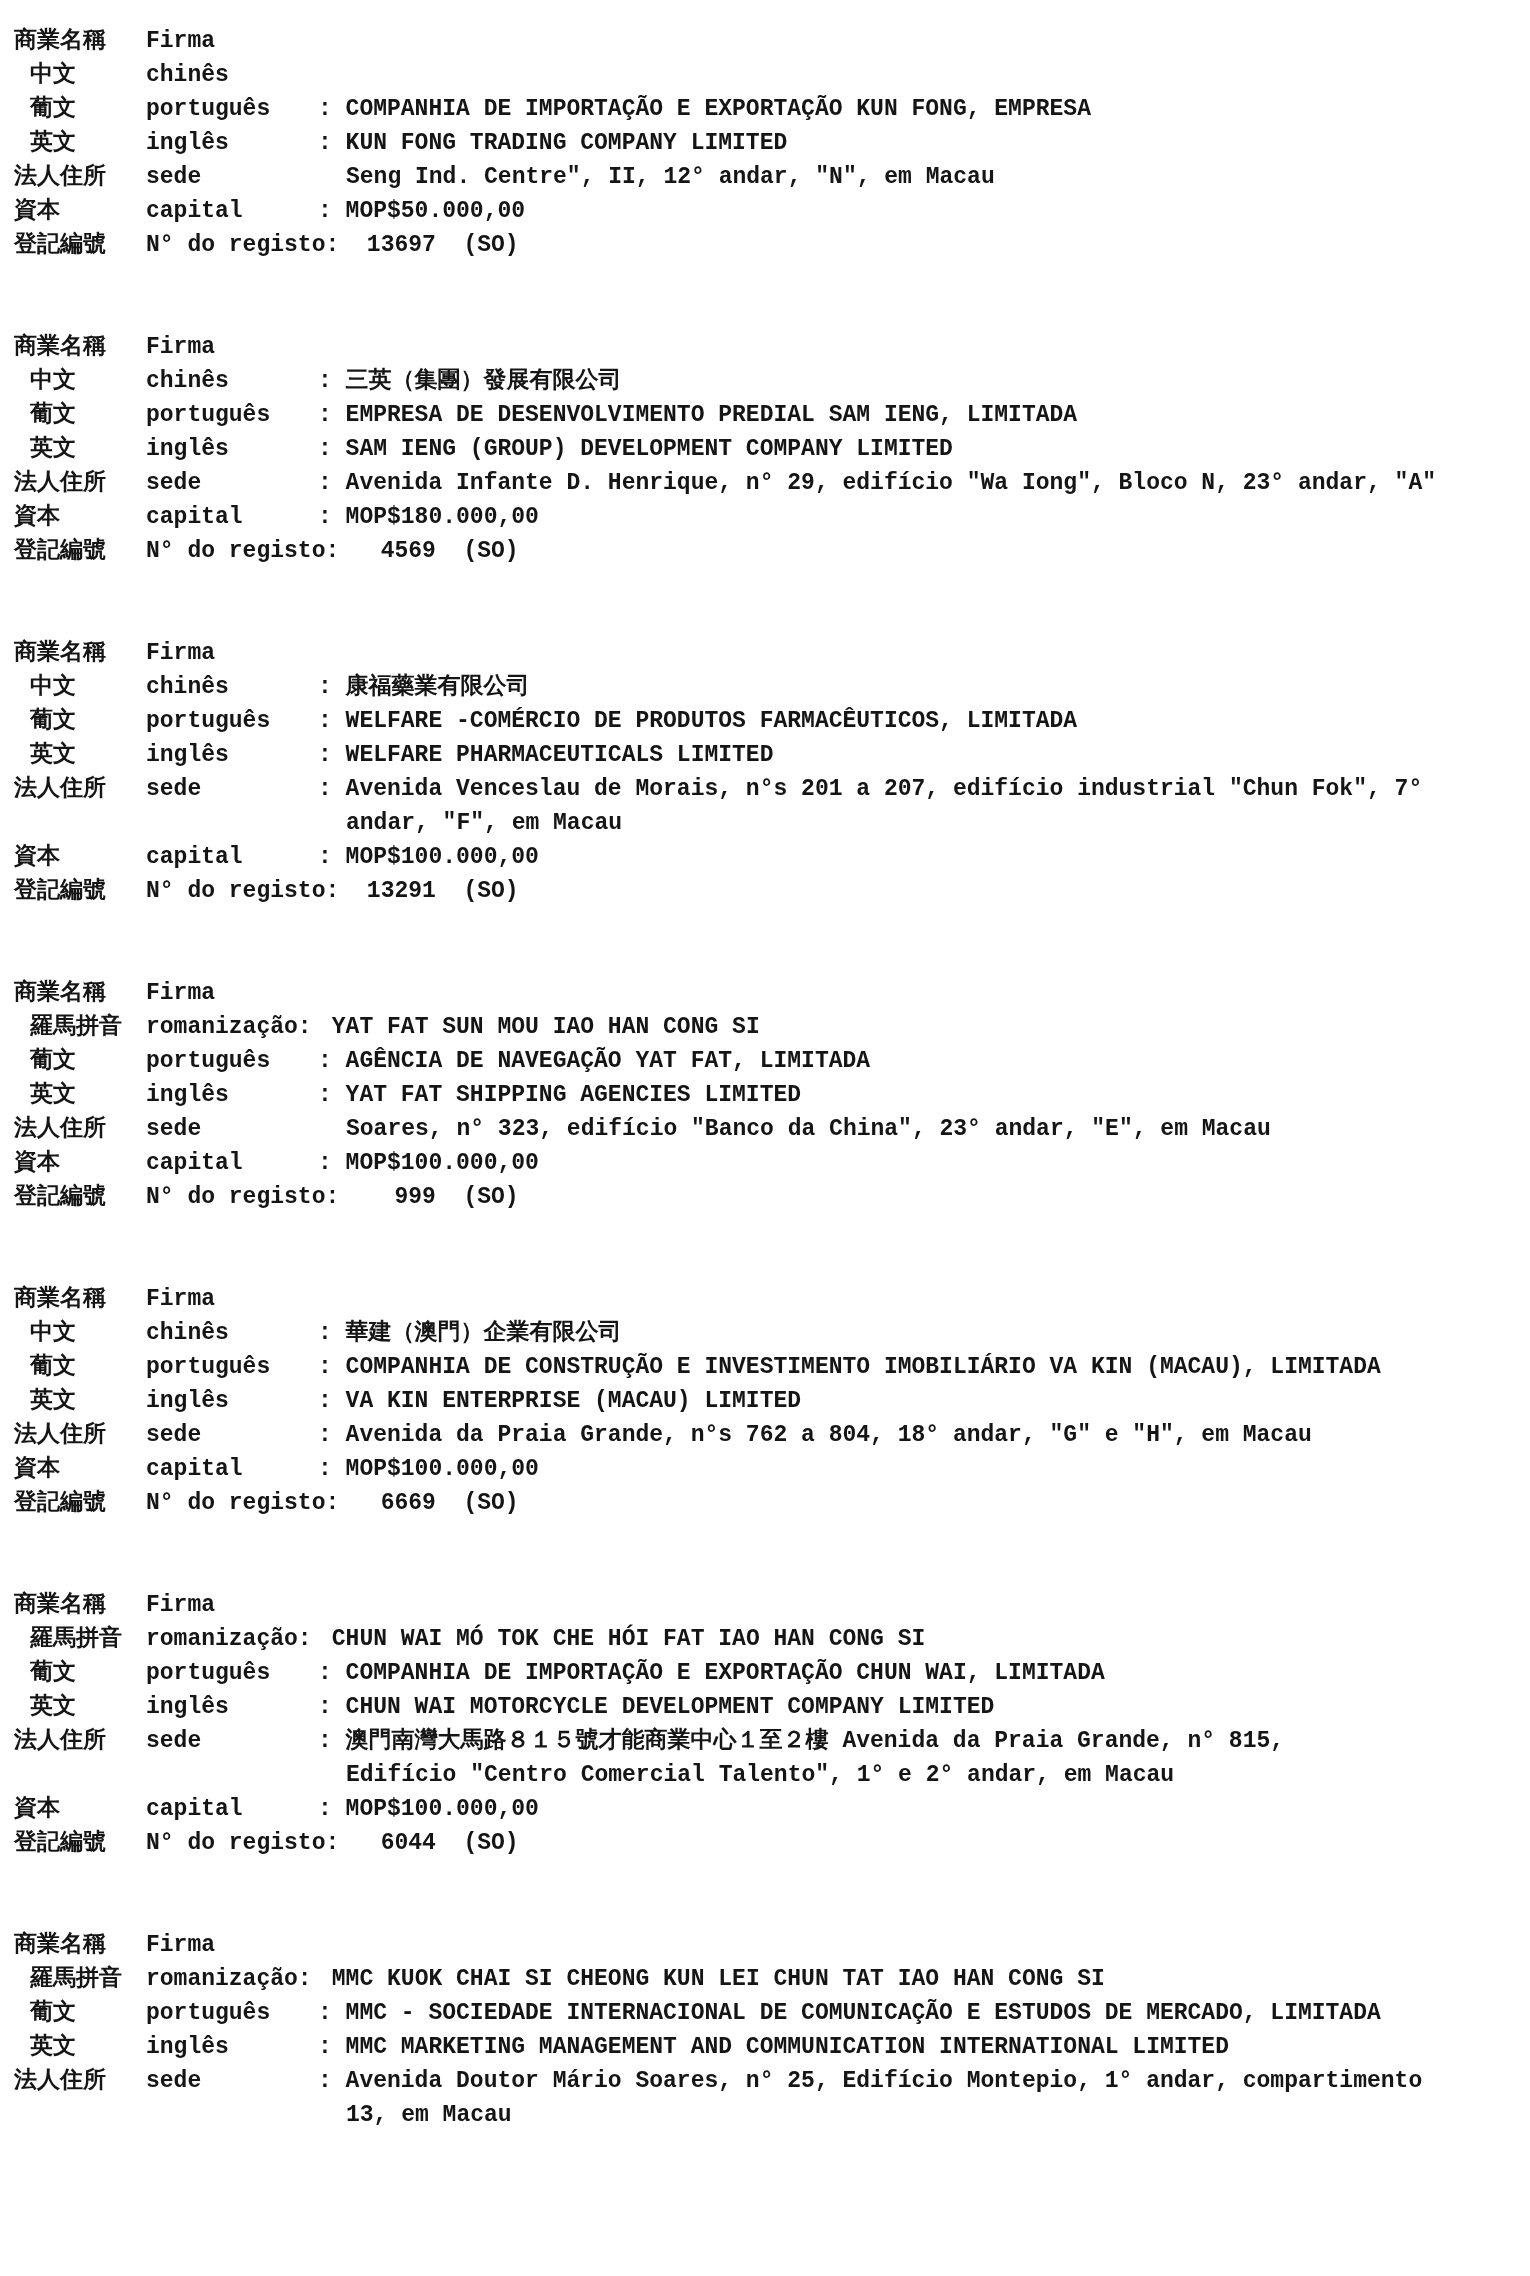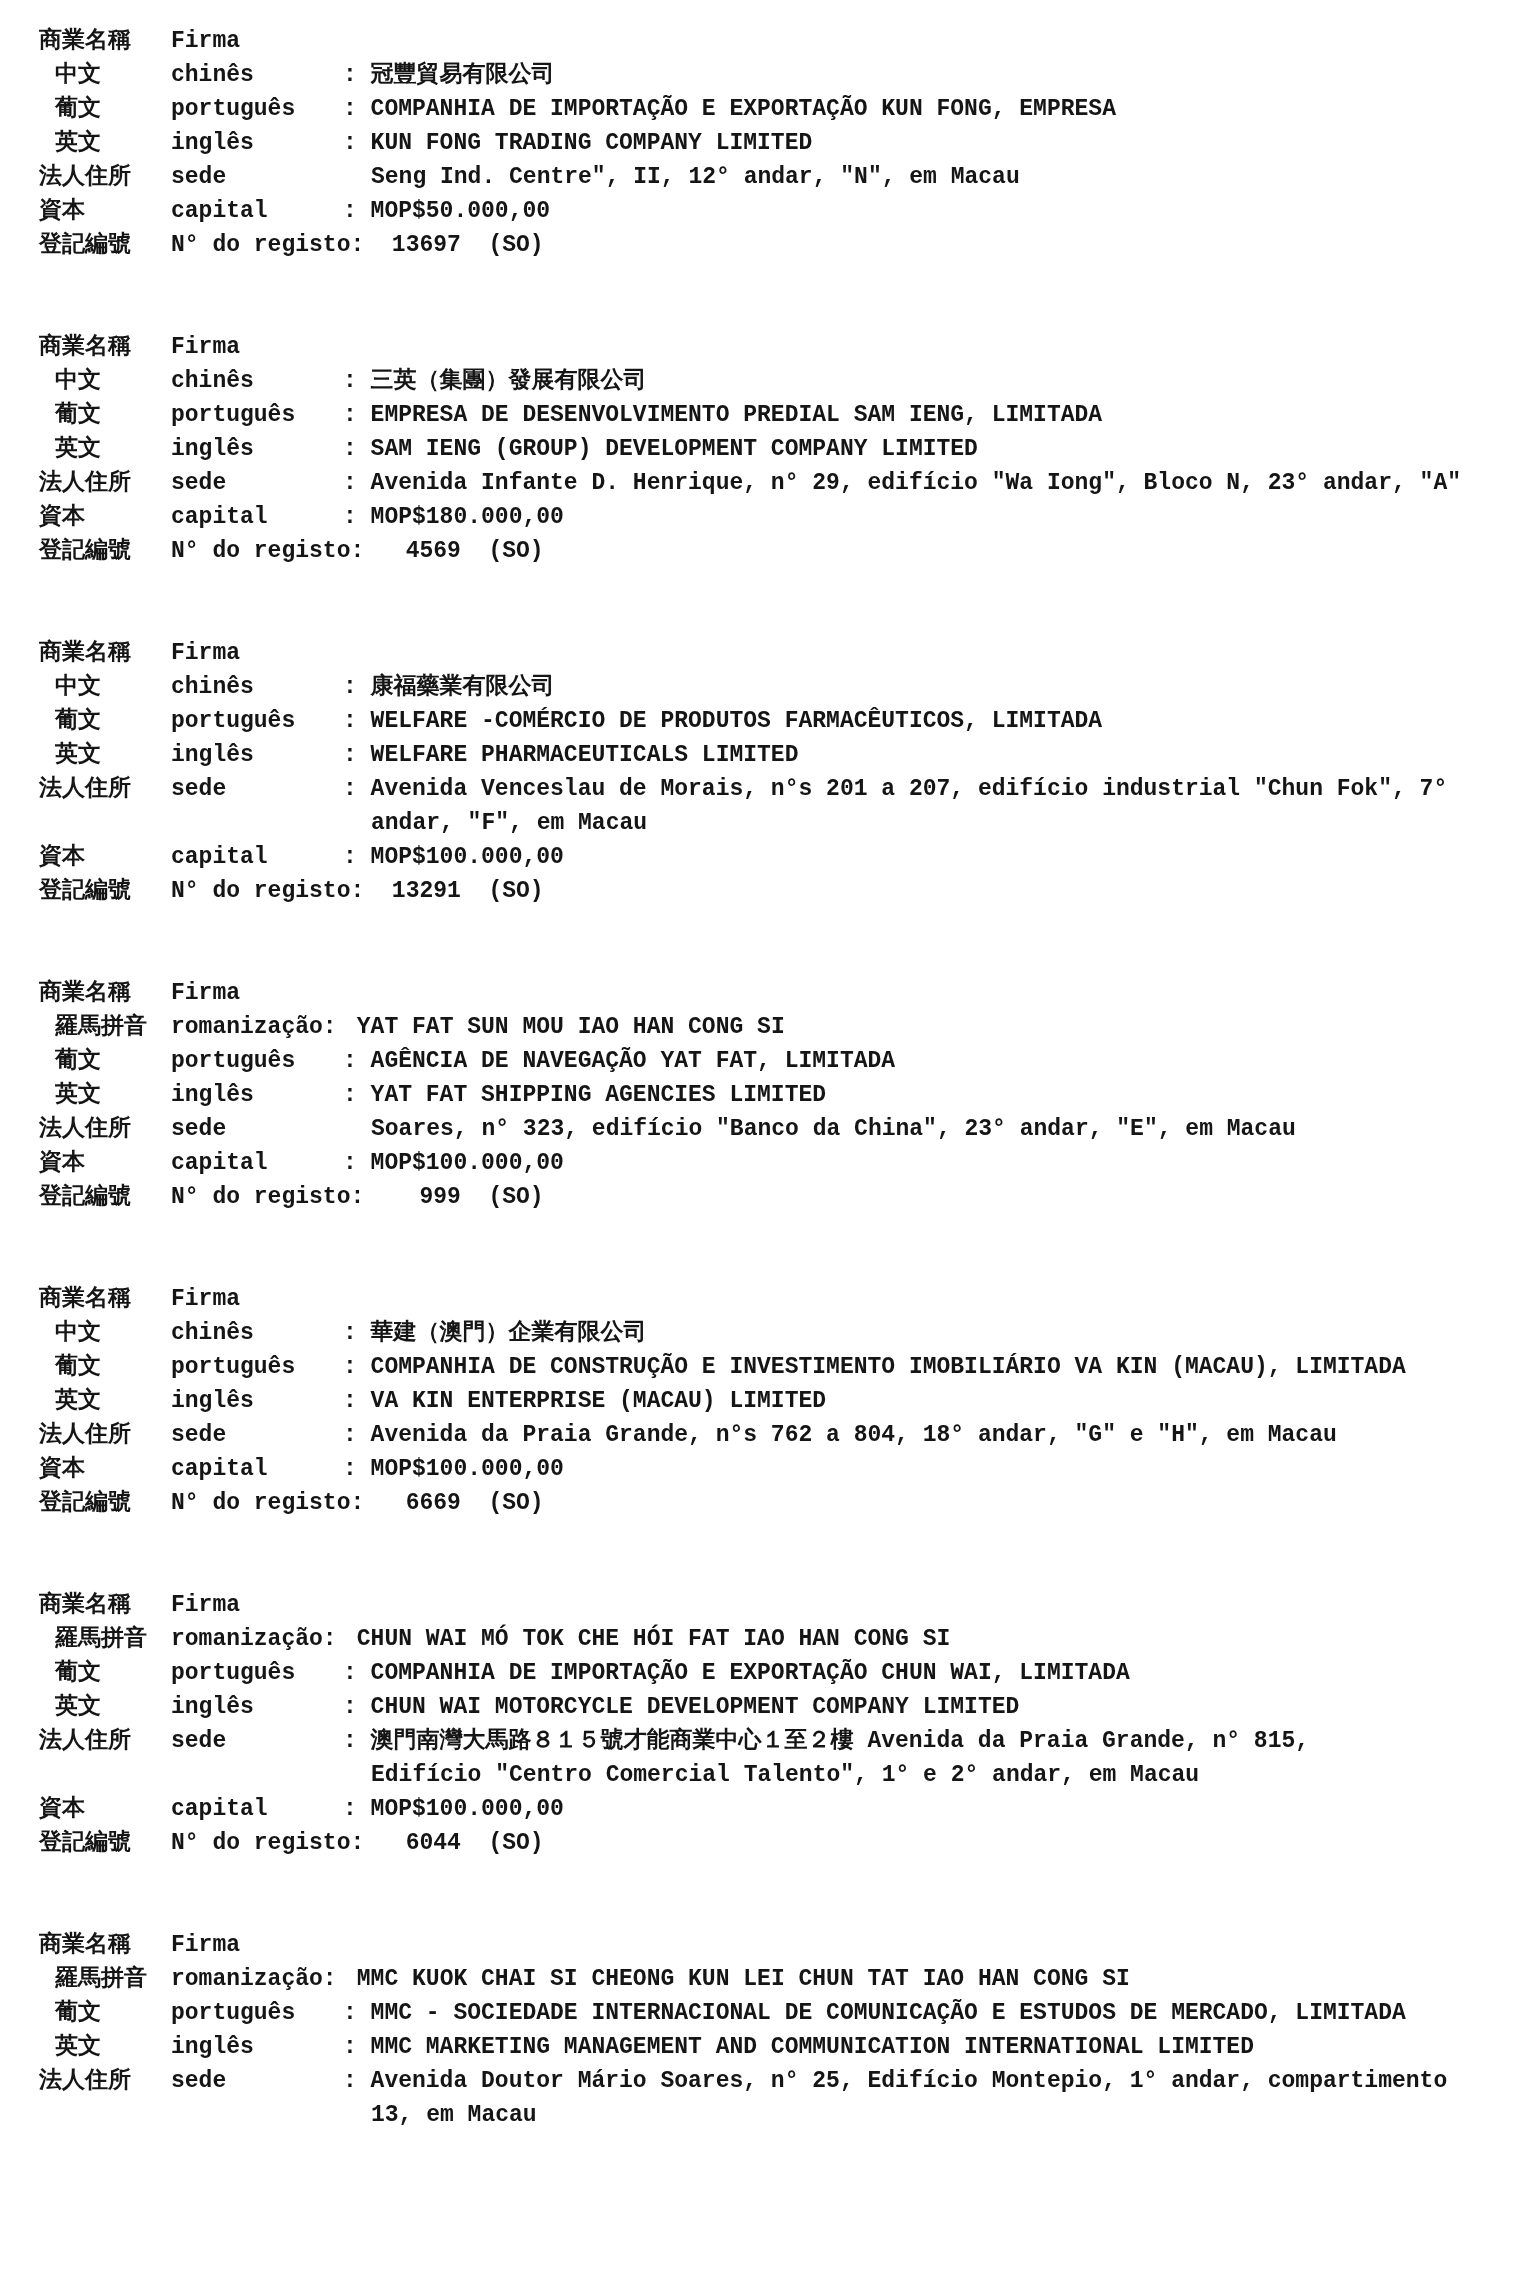--- a/index.html
+++ b/index.html
@@ -20,21 +20,20 @@
     color: #151515;
     -webkit-font-smoothing: none;
   }
   .entry { margin-bottom: 68px; }
   .entry:last-child { margin-bottom: 0; }
   .row { display: flex; align-items: flex-start; }
   .c1 {
     flex: 0 0 132px;
     box-sizing: border-box;
     white-space: pre;
-    margin-left: 25px;
   }
   .c1.ind { padding-left: 16px; }
   .c2 {
     flex: 0 0 172px;
     box-sizing: border-box;
     white-space: pre;
   }
   .c2.auto { flex: 0 0 auto; }
   .val { flex: 1 1 auto; min-width: 0; }
   .vline { white-space: pre-wrap; }
@@ -47,23 +46,20 @@
 
 <main>
     <section class="entry">
       <div class="row">
         <span class="c1">商業名稱</span>
         <span class="c2">Firma</span>
       </div>
       <div class="row">
         <span class="c1 ind">中文</span>
         <span class="c2">chinês</span>
-        <span class="val">
-          <div class="vline"><span class="sep">: </span><span>冠豐貿易有限公司</span></div>
-        </span>
       </div>
       <div class="row">
         <span class="c1 ind">葡文</span>
         <span class="c2">português</span>
         <span class="val">
           <div class="vline"><span class="sep">: </span><span>COMPANHIA DE IMPORTAÇÃO E EXPORTAÇÃO KUN FONG, EMPRESA</span></div>
         </span>
       </div>
       <div class="row">
         <span class="c1 ind">英文</span>

